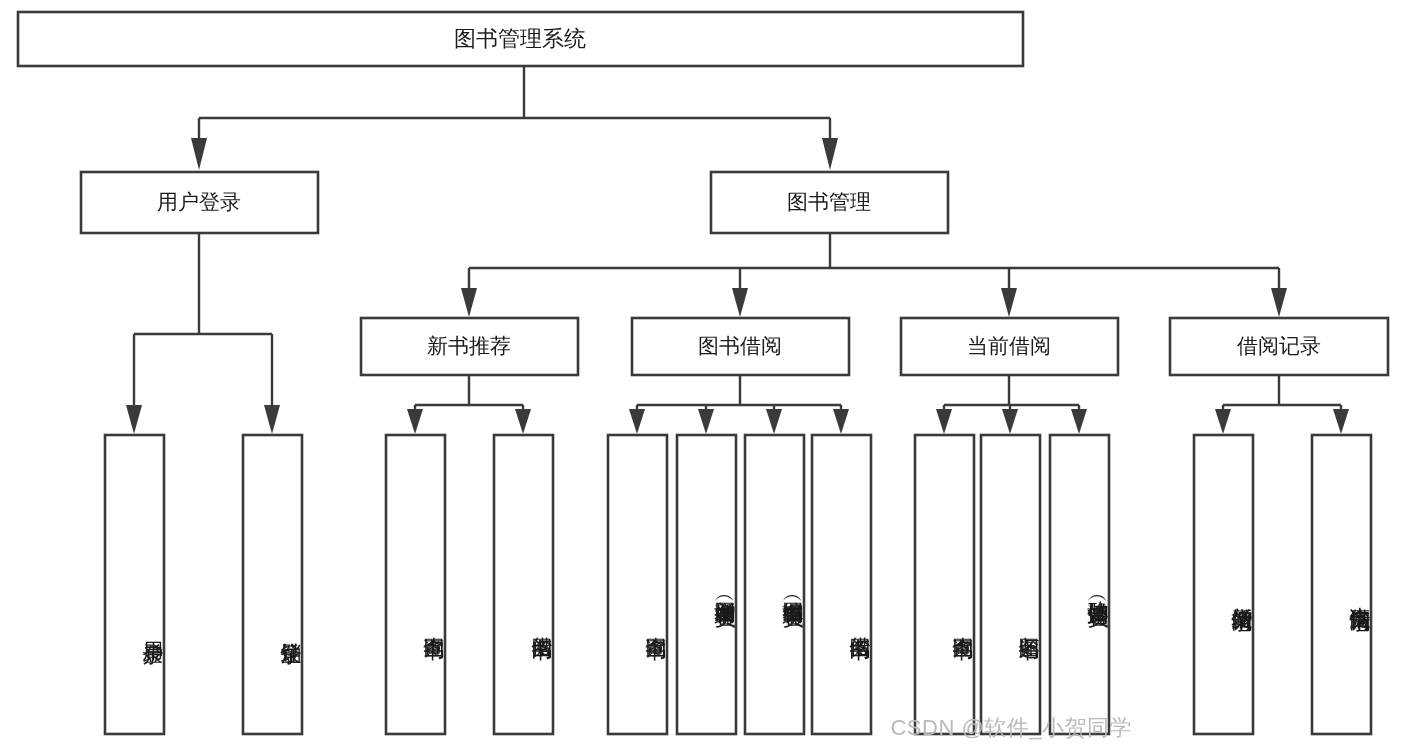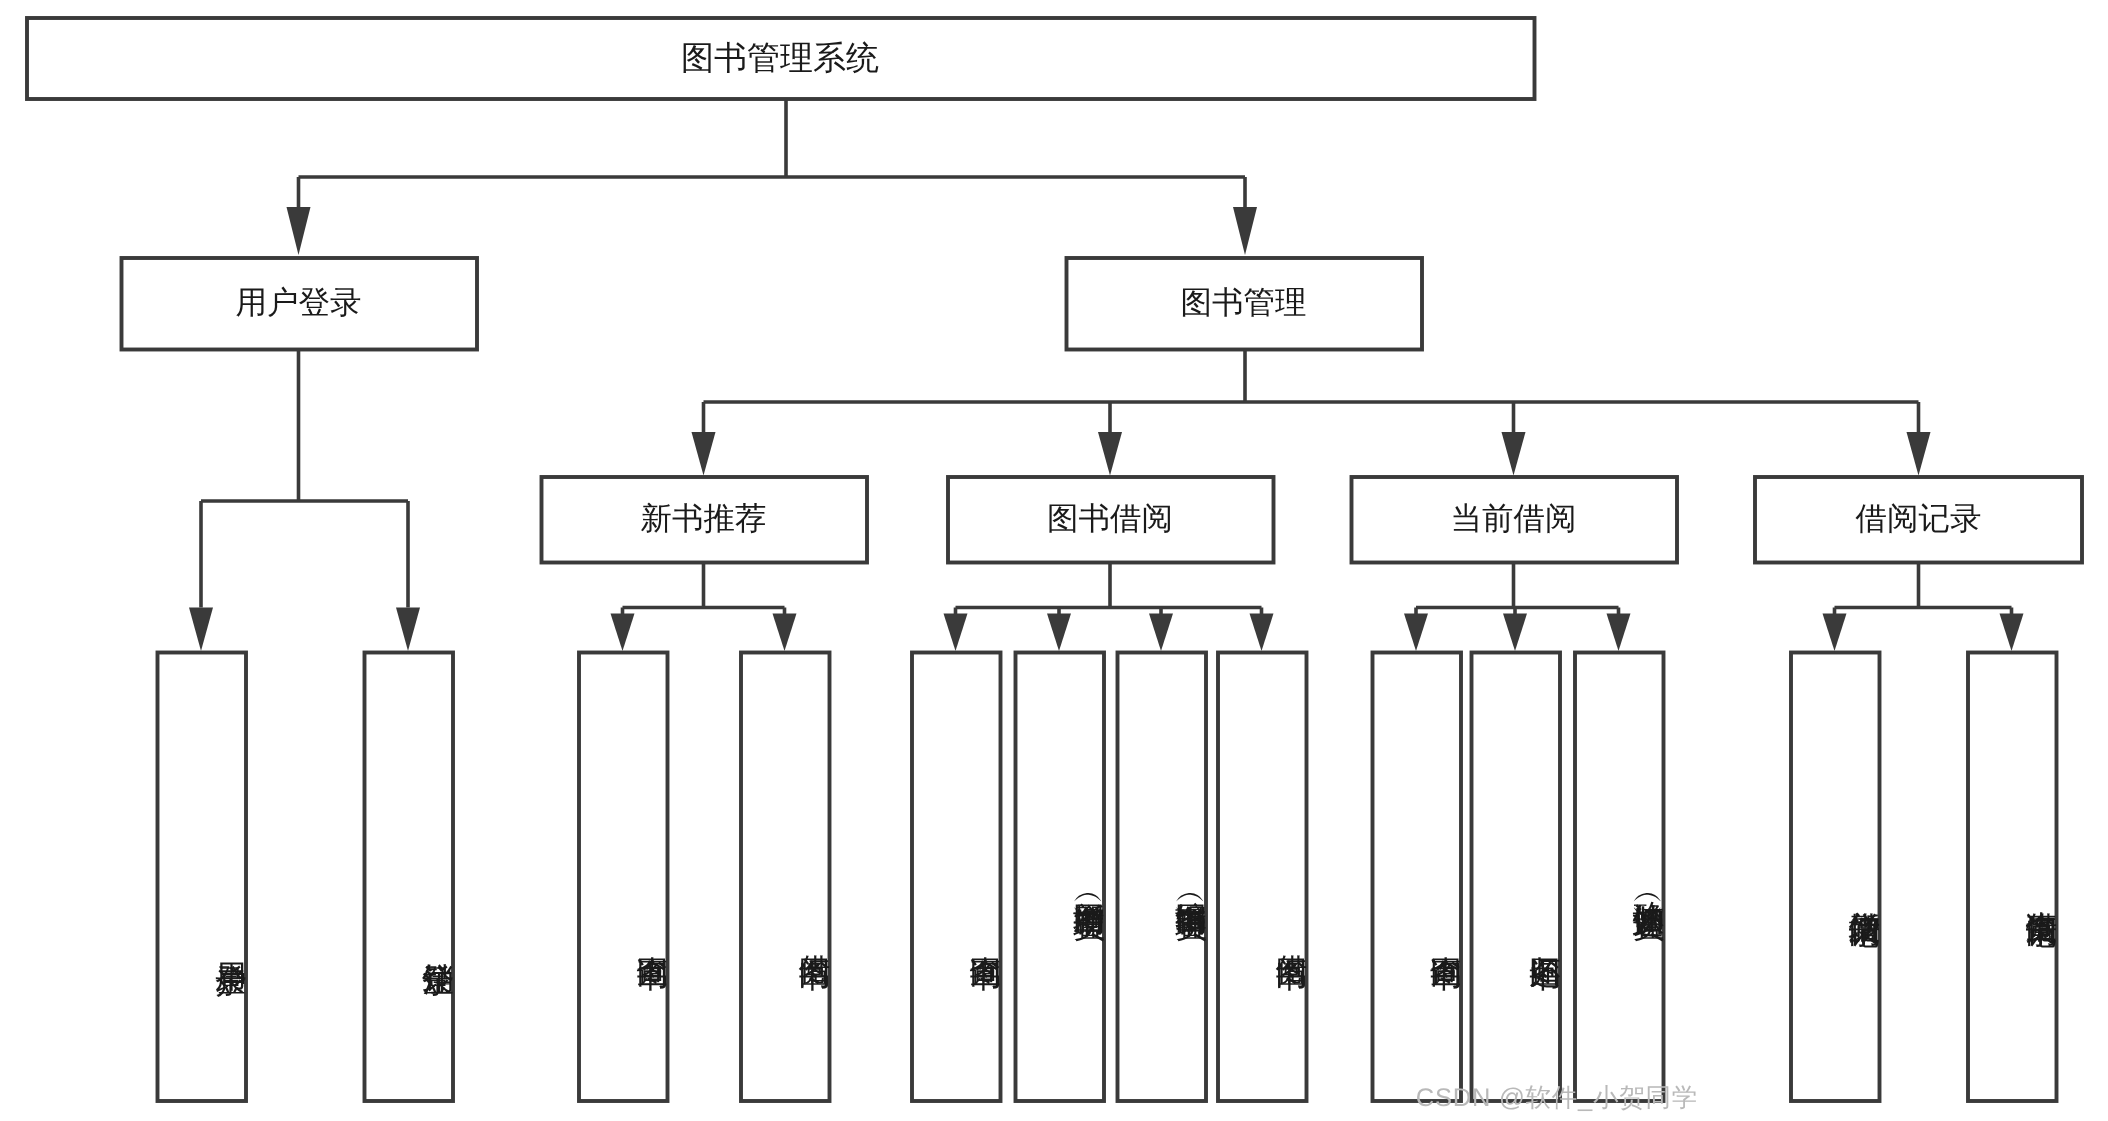--- a/index.html
+++ b/index.html
@@ -65,21 +65,21 @@
     align-items: flex-start;
     justify-content: center;
     white-space: nowrap;
     pointer-events: none;
   }
   .watermark {
     position: absolute;
     right: 8px;
     bottom: 4px;
     font-family: "Liberation Sans", "DejaVu Sans", sans-serif;
-    font-size: 17px;
+    font-size: 22px;
     color: #b9b9b9;
     letter-spacing: 0.5px;
     white-space: nowrap;
   }
 </style>
 </head>
 <body>
 
 <div id="diagram-root">
 

